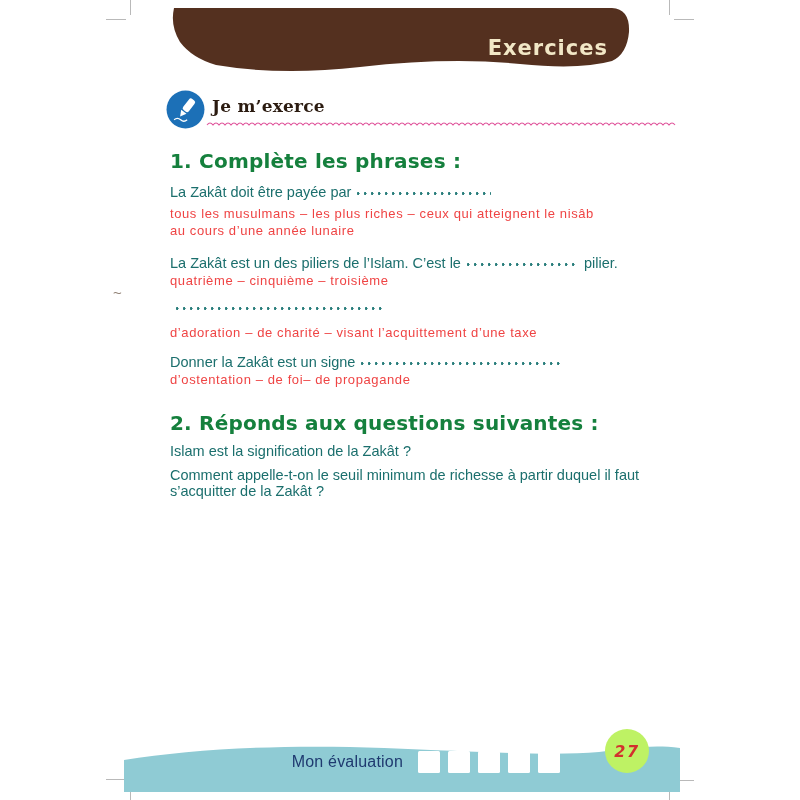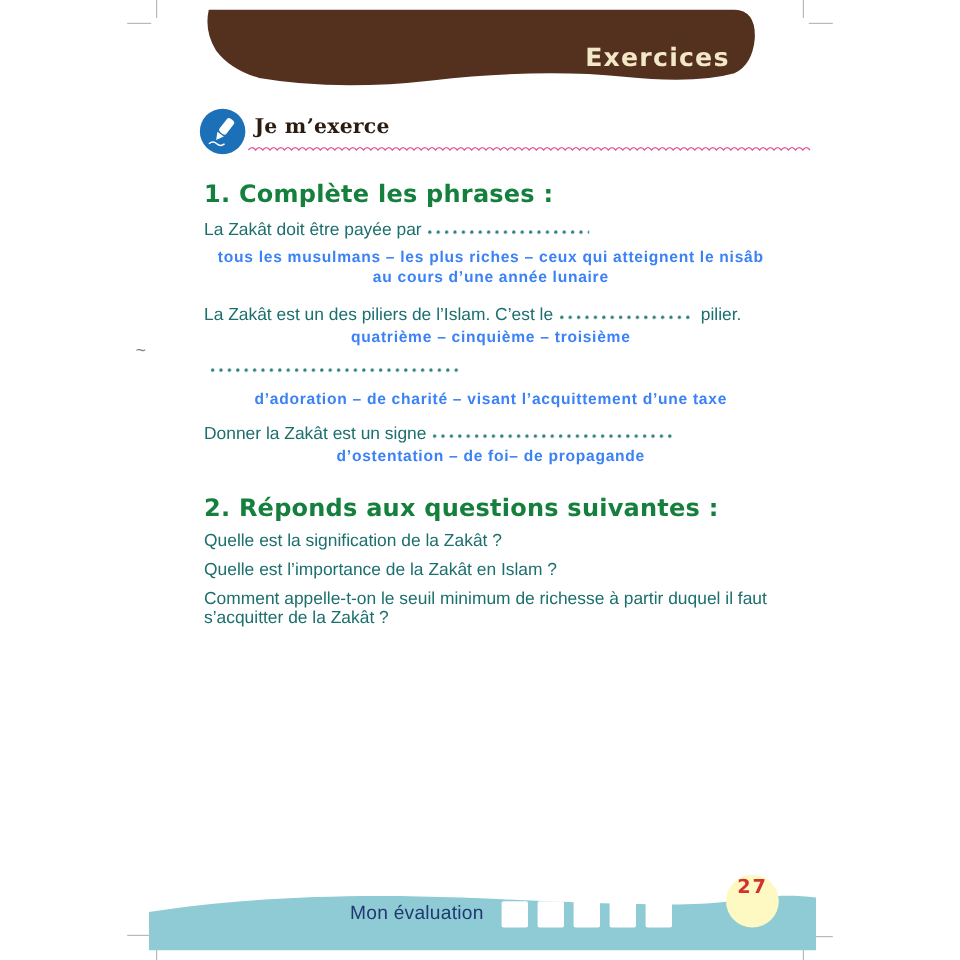--- a/index.html
+++ b/index.html
@@ -43,44 +43,44 @@
   .fill { display:flex; color:#1b6f6d; font-size:14.5px; line-height:18px; }
   .fill .prompt { white-space:pre; }
   .dots {
     display:inline-block; height:14px; margin-left:5px;
     background-image:radial-gradient(circle at 2.2px 10.5px, #2a7e7c 1.15px, rgba(0,0,0,0) 1.6px);
     background-size:7px 14px; background-repeat:repeat-x;
   }
   .d1 { width:135px; } .d2 { width:110px; } .d3 { width:210px; } .d4 { width:200px; }
   .suffix { margin-left:8px; white-space:pre; }
   .options {
-    text-align:center; color:#3b82f6;
-    font-family:"Liberation Sans", sans-serif; font-weight:bold;
+    text-align:left; color:#ef4444;
+    font-family:"Liberation Sans", sans-serif; font-weight:normal;
     font-size:13px; letter-spacing:0.6px; line-height:17px;
   }
   .opt-first { margin-top:4px; }
   .gap-a { margin-top:15px; } 
   .gap-b { margin-top:9px; }  
   .gap-c { margin-top:12px; }
   .gap-d { margin-top:12px; } 
   .question { color:#1b6f6d; font-size:14.5px; line-height:16px; margin-bottom:8px; max-width:478px; }
 
   
   .footer { position:absolute; left:124px; top:742px; width:556px; height:58px; }
   .footer svg.band { position:absolute; left:0; top:0; }
   .footer-label {
     position:absolute; left:156px; top:11px; width:123px; text-align:right;
     color:#1f3a70; font-size:16px; letter-spacing:0.2px;
   }
   .check-row { position:absolute; left:294px; top:9px; display:flex; gap:8px; }
   .check-box { width:22px; height:22px; background:#ffffff; border-radius:1.5px; }
   .page-disc {
     position:absolute; left:481px; top:-13px; width:44px; height:44px;
-    background:#fef9c3; border-radius:50%;
-    display:flex; align-items:flex-start; justify-content:center;
+    background:#bef264; border-radius:50%;
+    display:flex; align-items:center; justify-content:center;font-style:italic;
   }
   .page-num {
     font-family:"DejaVu Sans", sans-serif; font-weight:bold;
     font-size:16px; color:#d2312e; letter-spacing:1.5px;
   }
 </style>
 </head>
 <body>
 
 <div class="page">
@@ -141,22 +141,21 @@
     </div>
     <div class="options gap-c">d’adoration – de charité – visant l’acquittement d’une taxe</div>
 
     <div class="fill gap-d">
       <span class="prompt">Donner la Zakât est un signe</span>
       <span class="dots d4"></span>
     </div>
     <div class="options">d’ostentation – de foi– de propagande</div>
 
     <div class="ex-title ex2-title">2. Réponds aux questions suivantes :</div>
-    <div class="question">Quelle est la signification de la Zakât ?</div>
-    <div class="question">Quelle est l’importance de la Zakât en Islam ?</div>
+    <div class="question">Islam est la signification de la Zakât ?</div>
     <div class="question">Comment appelle-t-on le seuil minimum de richesse à partir duquel il faut s’acquitter de la Zakât ?</div>
   </div>
 
   <div class="footer">
     <svg class="band" width="556" height="50" viewBox="0 0 556 50">
       <path d="M0,18 C 70,7 160,2 260,6 C 360,10 430,14 475,10 C 505,7 525,2 556,6 L556,50 L0,50 Z" fill="#8fcbd4"></path>
     </svg>
     <span class="footer-label">Mon évaluation</span>
     <div class="check-row">
       <div class="check-box"></div>

